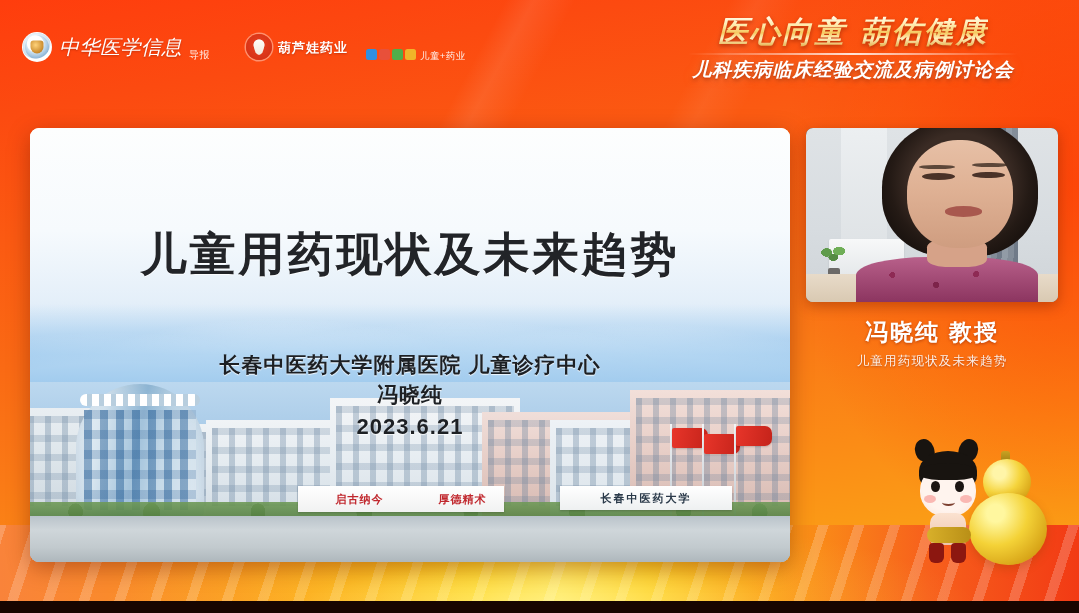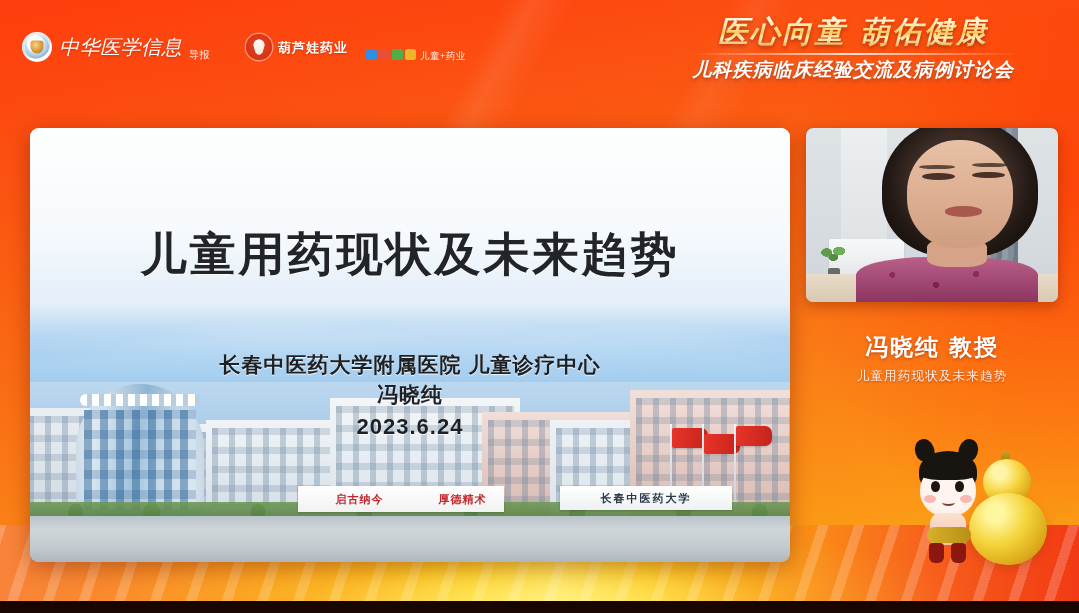--- a/index.html
+++ b/index.html
@@ -374,21 +374,21 @@
       radial-gradient(5px 5px at 66% 38%, #8e2a54 0 60%, transparent 62%),
       linear-gradient(180deg,#b8608a,#8c3560);
     border-radius:40% 40% 0 0;
   }
   .vf-neck {
     position:absolute; left:48%; bottom:20%; width:24%; height:16%;
     background:#d6a288; border-radius:30%;
   }
 
   .speaker-name {
-    margin-top:32px; color:#ffffff; font-size:23px; font-weight:700;
+    margin-top:17px; color:#ffffff; font-size:23px; font-weight:700;
     letter-spacing:2px; line-height:1.2;
     font-family:"DejaVu Sans","Liberation Sans",sans-serif;
     text-shadow:0 1px 3px rgba(130,25,0,.55);
   }
   .speaker-name .sp { display:inline-block; width:9px; }
   .speaker-org {
     margin-top:7px; color:rgba(255,255,255,.9); font-size:12.5px;
     letter-spacing:1.2px; line-height:1.2;
     text-shadow:0 1px 2px rgba(130,25,0,.5);
   }
@@ -541,21 +541,21 @@
       <div class="campus-sign">
         <span>长春中医药大学</span>
       </div>
     </div>
 
     <div class="slide-title">儿童用药现状及未来趋势</div>
 
     <div class="slide-lines">
       <div class="ln ln-1">长春中医药大学附属医院 儿童诊疗中心</div>
       <div class="ln ln-3">冯晓纯</div>
-      <div class="ln ln-4">2023.6.24</div>
+      <div class="ln ln-4">2023.6.21</div>
     </div>
   </div>
 
   <div class="right-panel">
 
     <div class="video-frame">
       <div class="vf-room">
         <div class="vf-curtain2"></div>
         <div class="vf-curtain"></div>
         <div class="vf-cabinet"></div>

